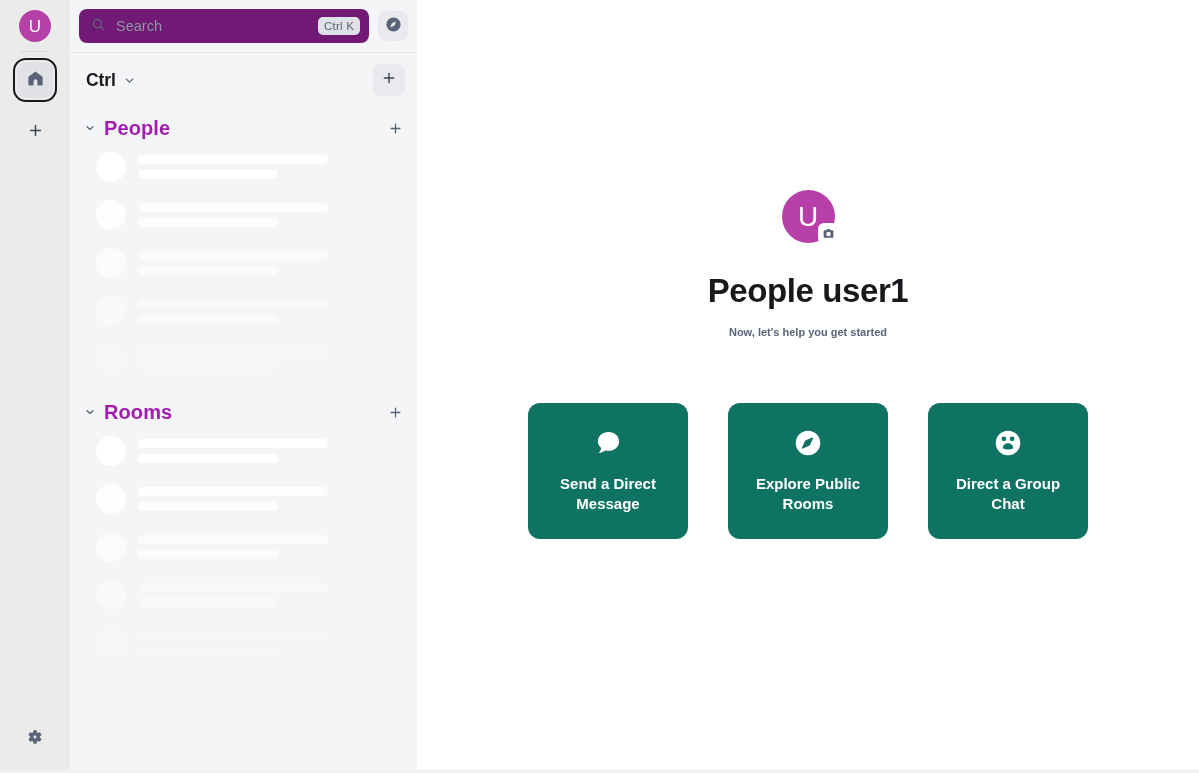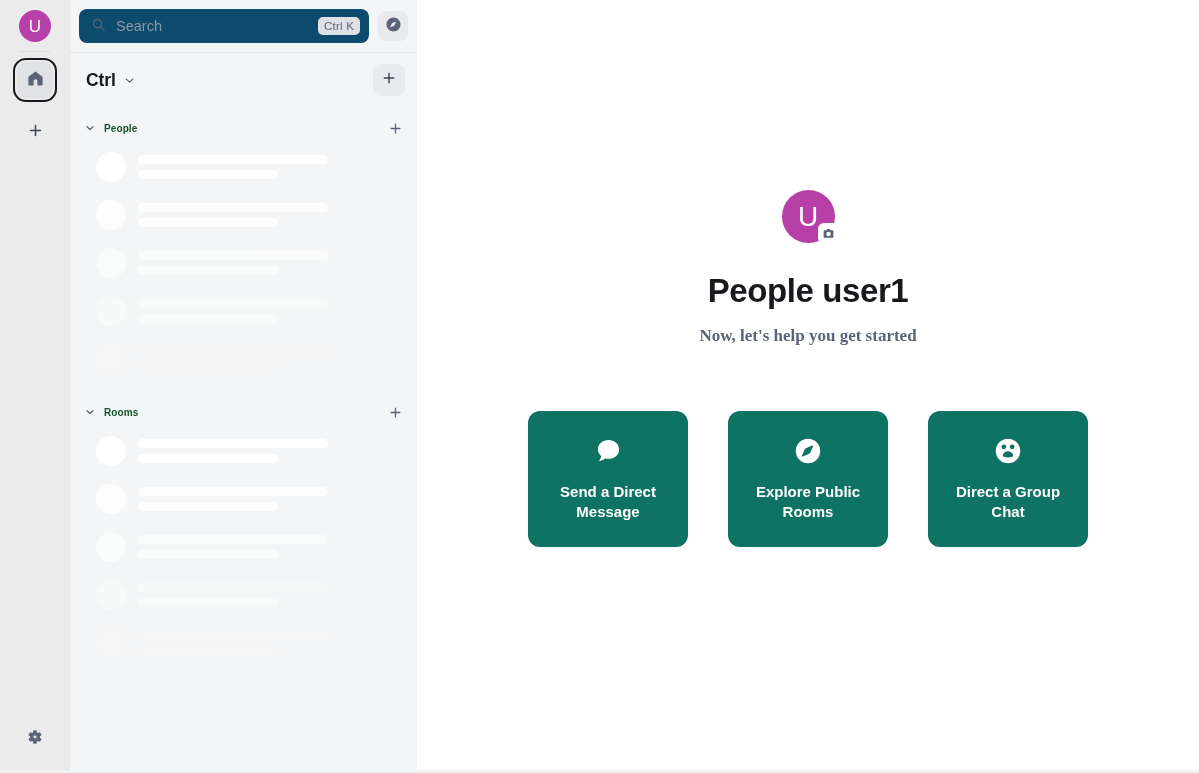--- a/index.html
+++ b/index.html
@@ -115,21 +115,21 @@
     display: flex;
     align-items: center;
     padding: 0 9px 0 9px;
     gap: 9px;
     flex: 0 0 52px;
   }
 
   .search-box {
     flex: 1;
     height: 34px;
-    background: #0c4a6e;
+    background: #701a75;
     border-radius: 8px;
     display: flex;
     align-items: center;
     padding: 0 9px 0 12px;
     cursor: pointer;
     gap: 10px;
   }
 
   .search-placeholder {
     flex: 1;
@@ -217,23 +217,23 @@
   }
 
   .section-chevron {
     display: flex;
     align-items: center;
     margin-right: 8px;
     cursor: pointer;
   }
 
   .section-label {
-    font-size: 10px;
+    font-size: 20px;
     font-weight: 700;
-    color: #14532d;
+    color: #a21caf;
     letter-spacing: 0.1px;
   }
 
   .section-add {
     width: 20px;
     height: 20px;
     display: flex;
     align-items: center;
     justify-content: center;
     cursor: pointer;
@@ -334,24 +334,23 @@
     margin-top: 29px;
     font-size: 33px;
     font-weight: 700;
     color: #17191c;
     letter-spacing: -0.4px;
     text-align: center;
   }
 
   .welcome-sub {
     margin-top: 16px;
-    font-size: 17px;
+    font-size: 11px;
     font-weight: 600;
     color: #5a6478;
-    font-family: Liberation Serif, serif;
   }
 
   .action-cards {
     margin-top: 65px;
     display: flex;
     gap: 40px;
     justify-content: center;
   }
 
   .action-card {

